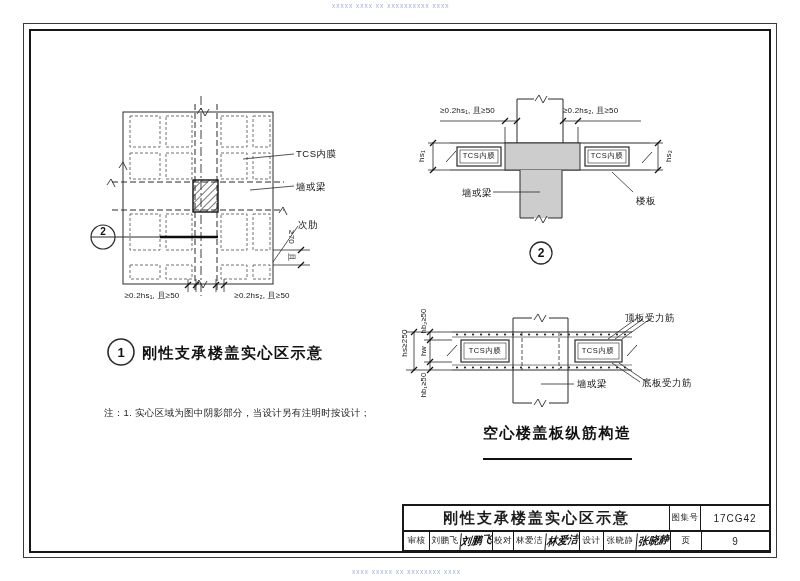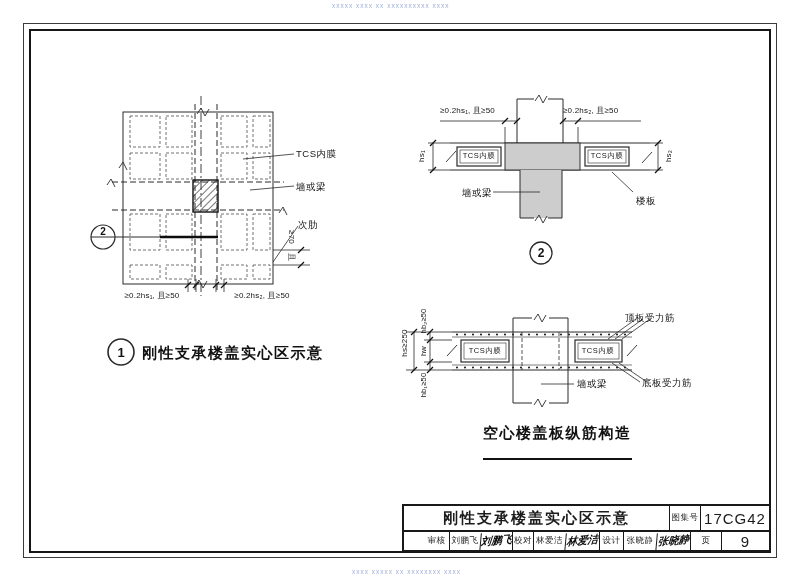--- a/index.html
+++ b/index.html
@@ -24,21 +24,21 @@
   .tb{position:absolute;left:402px;top:504px;width:369px;height:48px;border:2px solid #191919;
       box-sizing:border-box;display:flex;flex-direction:column;background:#fff;}
   .tb-row{display:flex;box-sizing:border-box;}
   .tb-row1{height:26px;border-bottom:2px solid #191919;}
   .tb-row2{flex:1;}
   .tb-cell{box-sizing:border-box;border-left:1px solid #191919;display:flex;align-items:center;
            justify-content:center;overflow:hidden;white-space:nowrap;}
   .tb-cell:first-child{border-left:none;}
   .tb-title{font-size:15px;font-weight:bold;letter-spacing:2px;}
   .tb-small{font-size:8.5px;letter-spacing:.5px;}
-  .tb-num{font-size:15px;letter-spacing:1px;}
+  .tb-num{font-size:10px;letter-spacing:1px;}
   .tb-sign{font-family:"DejaVu Serif","Liberation Serif",serif;font-style:italic;font-weight:bold;
            font-size:10.5px;transform:rotate(-5deg) skewX(-10deg);color:#101010;}
   
   .wm{position:absolute;font-size:6.5px;color:#8fa0d2;filter:blur(.7px);opacity:.85;
       letter-spacing:1px;white-space:nowrap;}
 </style>
 </head>
 <body>
 
 <div id="page">
@@ -292,20 +292,21 @@
   <span class="lbl" style="left:296px;top:181px;">墙或梁</span>
   <span class="lbl" style="left:298px;top:219px;">次肋</span>
   <span class="dim rotcw" style="left:291px;top:237px;">≥70</span>
   <span class="dim rotcw" style="left:291px;top:257px;">且</span>
   <span class="dim ctr" style="left:152px;top:295px;">≥0.2hs₁, 且≥50</span>
   <span class="dim ctr" style="left:262px;top:295px;">≥0.2hs₂, 且≥50</span>
   <span class="capnum ctr" style="position:absolute;left:103px;top:231px;font-size:10px;">2</span>
   <span class="capnum ctr" style="position:absolute;left:121px;top:352px;font-size:13px;">1</span>
   <span class="cap" style="left:142px;top:344px;">刚性支承楼盖实心区示意</span>
 
+  <span class="note" style="left:104px;top:407px;">注：1. 实心区域为图中阴影部分，当设计另有注明时按设计；</span>
 
   <span class="dim" style="left:440px;top:105px;">≥0.2hs₁, 且≥50</span>
   <span class="dim" style="left:563px;top:105px;">≥0.2hs₂, 且≥50</span>
   <span class="dim rotccw" style="left:421px;top:156px;">hs₁</span>
   <span class="dim rotccw" style="left:668px;top:156px;">hs₂</span>
   <span class="boxlbl ctr" style="left:479px;top:156px;">TCS内膜</span>
   <span class="boxlbl ctr" style="left:607px;top:156px;">TCS内膜</span>
   <span class="lbl" style="left:462px;top:187px;">墙或梁</span>
   <span class="lbl" style="left:636px;top:195px;font-family:Liberation Serif, serif;">楼板</span>
   <span class="capnum ctr" style="position:absolute;left:541px;top:253px;font-size:12px;">2</span>
@@ -321,21 +322,21 @@
   <span class="lbl" style="left:577px;top:378px;">墙或梁</span>
   <span class="cap underlined" style="left:483px;top:424px;">空心楼盖板纵筋构造</span>
 
   <div class="tb">
     <div class="tb-row tb-row1">
       <div class="tb-cell tb-title" style="width:265px;">刚性支承楼盖实心区示意</div>
       <div class="tb-cell tb-small" style="width:31px;">图集号</div>
       <div class="tb-cell tb-num" style="flex:1;">17CG42</div>
     </div>
     <div class="tb-row tb-row2">
-      <div class="tb-cell tb-small" style="width:25px;margin-left:20px;">审核</div>
+      <div class="tb-cell tb-small" style="width:25px;">审核</div>
       <div class="tb-cell tb-small" style="width:31px;">刘鹏飞</div>
       <div class="tb-cell tb-sign" style="width:32px;">刘鹏飞</div>
       <div class="tb-cell tb-small" style="width:21px;">校对</div>
       <div class="tb-cell tb-small" style="width:32px;">林爱洁</div>
       <div class="tb-cell tb-sign" style="width:34px;">林爱洁</div>
       <div class="tb-cell tb-small" style="width:24px;">设计</div>
       <div class="tb-cell tb-small" style="width:33px;">张晓静</div>
       <div class="tb-cell tb-sign" style="width:34px;">张晓静</div>
       <div class="tb-cell tb-small" style="width:31px;">页</div>
       <div class="tb-cell tb-num" style="flex:1;">9</div>

